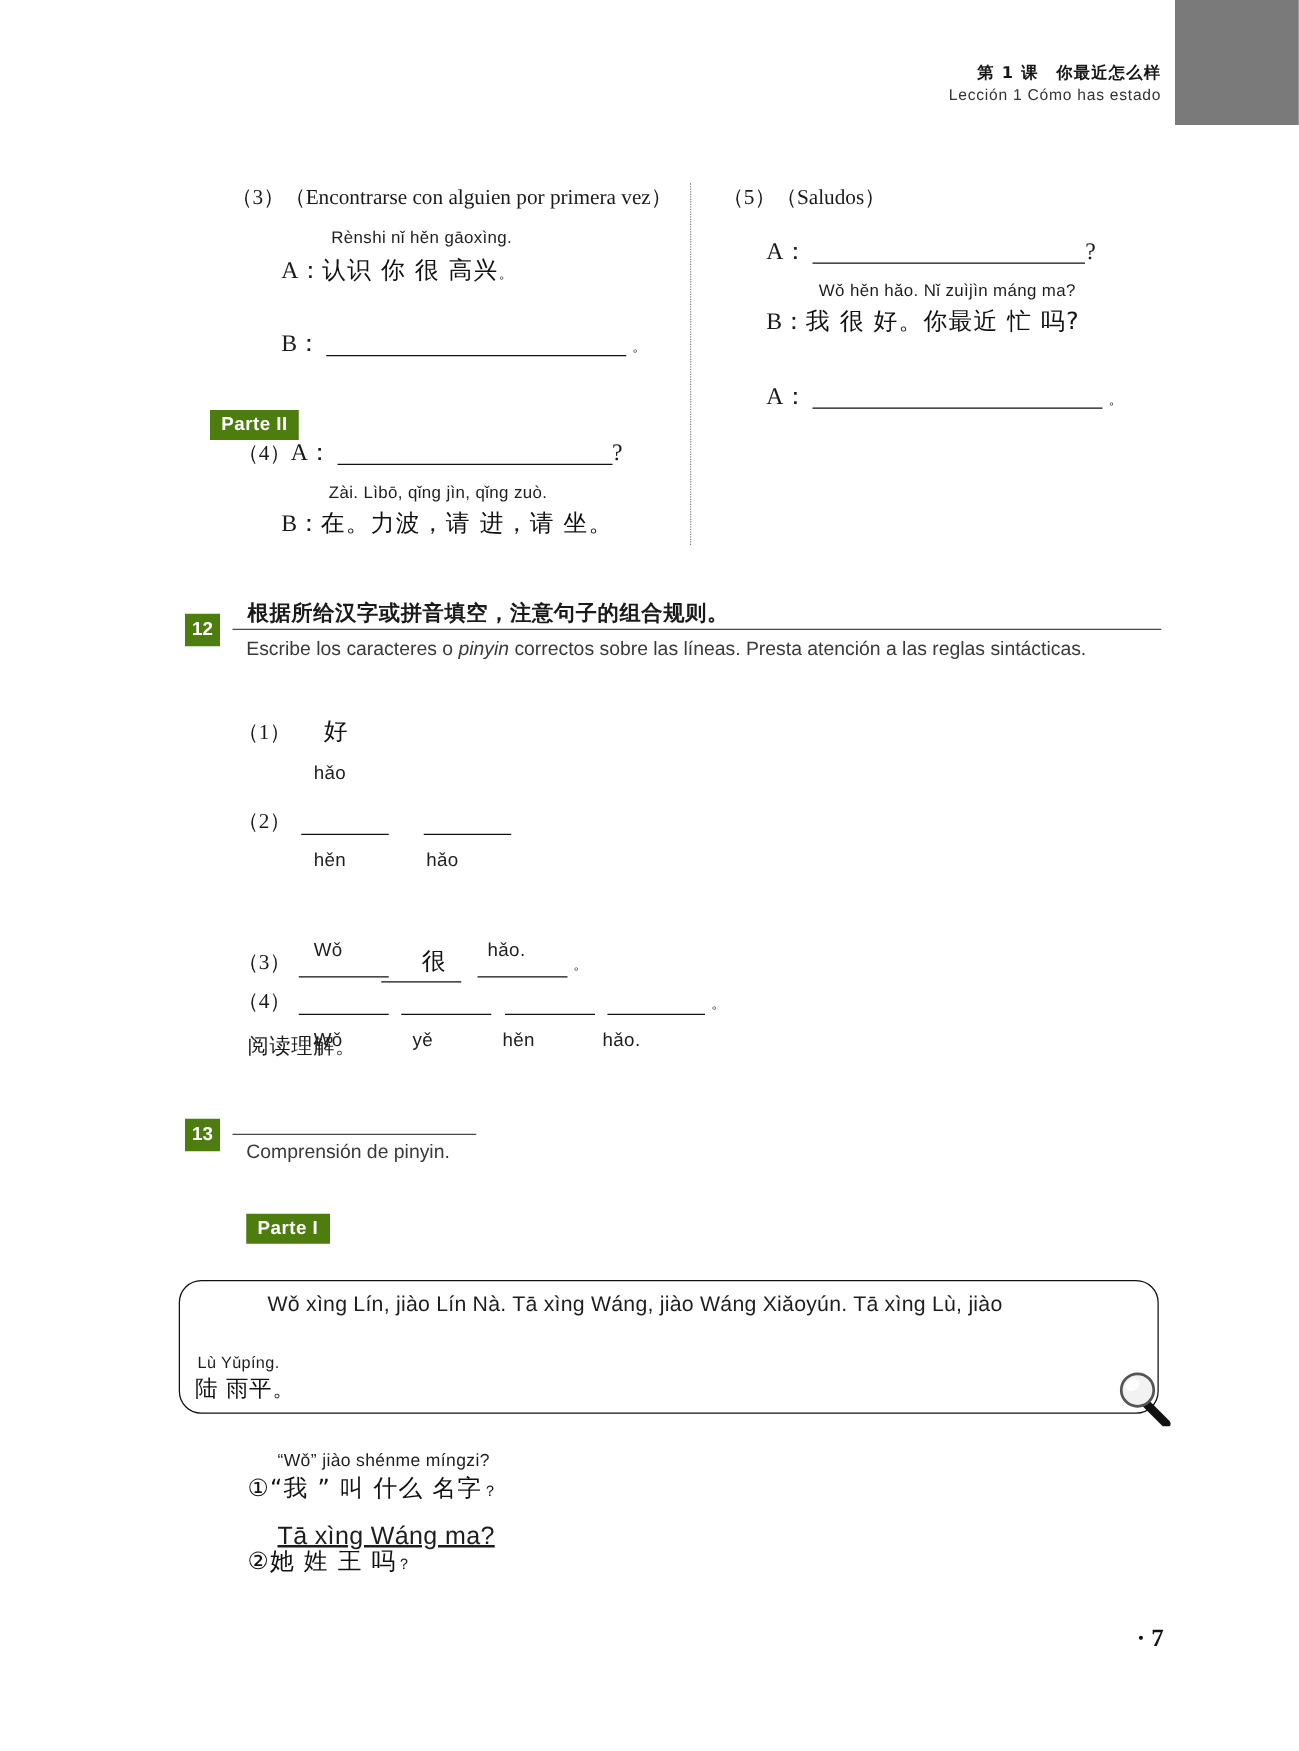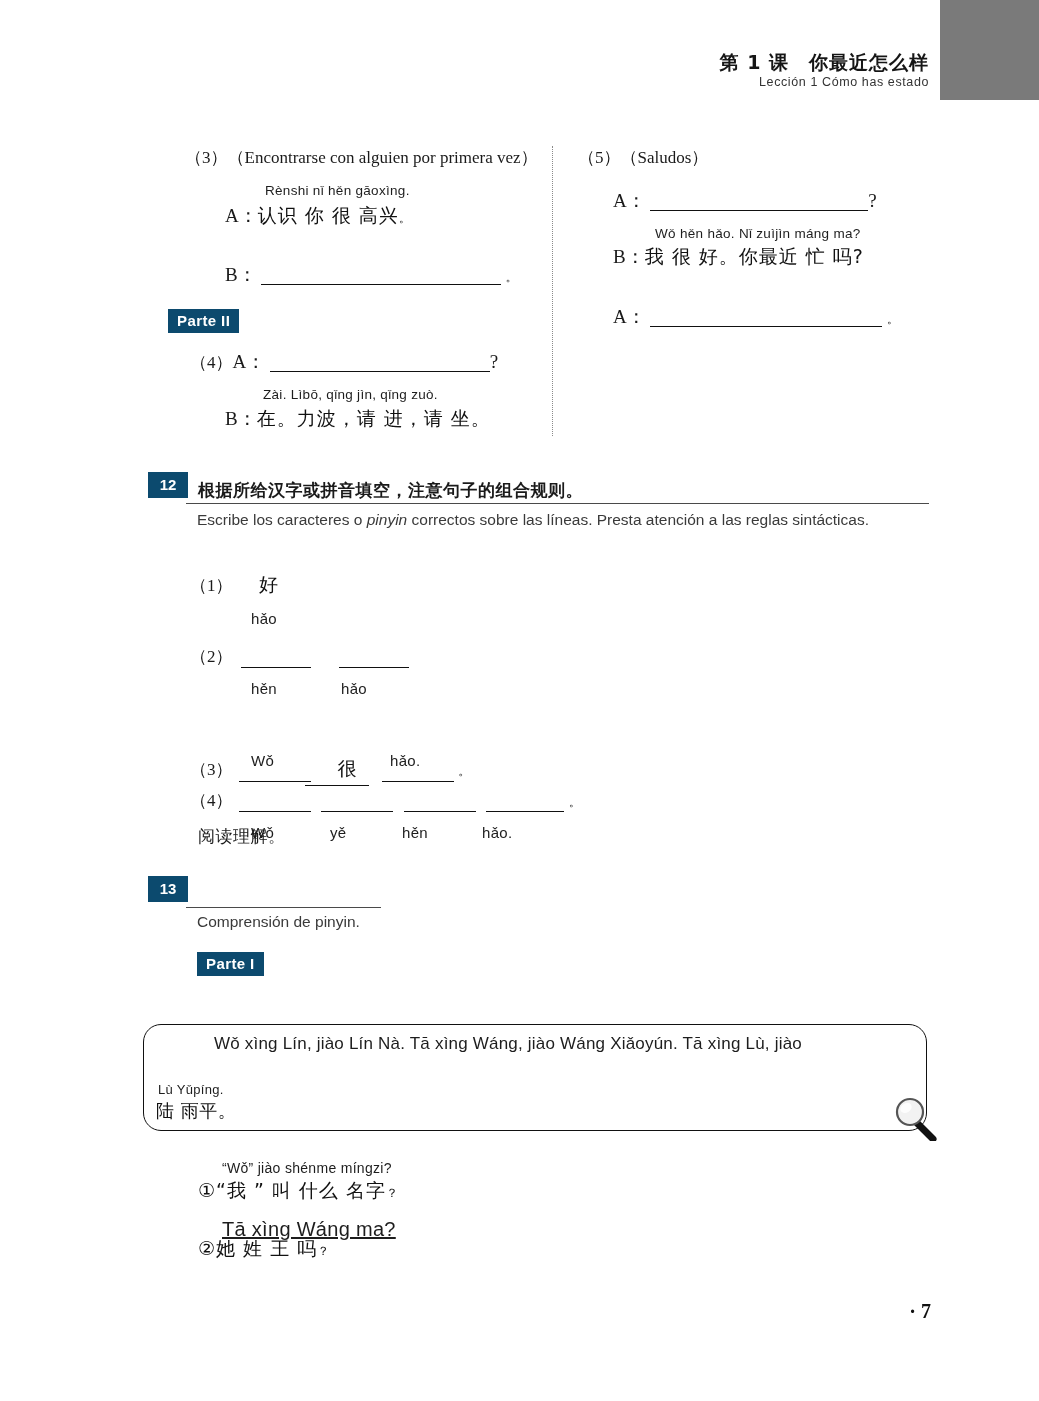--- a/index.html
+++ b/index.html
@@ -6,32 +6,32 @@
   body{
     width:1039px;height:1401px;background:#ffffff;
     font-family:"Liberation Sans","DejaVu Sans",sans-serif;
     color:#1a1a1a;position:relative;overflow:hidden;
   }
   .page{position:relative;width:1039px;height:1401px;}
 
   
   .corner-block{position:absolute;right:0;top:0;width:99px;height:100px;background:#7a7a7a;}
   .hdr{position:absolute;right:110px;top:52px;text-align:right;line-height:1.12;}
-  .hdr-cn{font-family:"DejaVu Sans",sans-serif;font-size:19px;font-weight:bold;letter-spacing:1px;color:#161616;}
+  .hdr-cn{font-family:"DejaVu Sans",sans-serif;font-size:13px;font-weight:bold;letter-spacing:1px;color:#161616;}
   .hdr-es{font-size:12.5px;color:#333;letter-spacing:.6px;margin-top:2px;}
 
   
   .serif{font-family:"Liberation Serif","DejaVu Serif",serif;}
   .cn{font-family:"DejaVu Sans","Liberation Sans",sans-serif;}
   .py{font-family:"Liberation Sans","DejaVu Sans",sans-serif;font-size:13.5px;color:#1d1d1d;letter-spacing:.3px;}
   .abs{position:absolute;}
   .nowrap{white-space:nowrap;}
 
-  .badge{display:inline-block;background:#0c4a6e;color:#fff;font-weight:bold;text-align:center;}
-  .num-badge{width:40px;height:26px;line-height:26px;font-size:15px;font-family:"Liberation Sans",sans-serif;}
+  .badge{display:inline-block;background:#4d7c0f;color:#fff;font-weight:bold;text-align:center;margin-top:19px;}
+  .num-badge{width:28px;height:26px;line-height:26px;font-size:15px;font-family:"Liberation Sans",sans-serif;}
   .parte-badge{padding:3px 9px 4px 9px;font-size:15px;letter-spacing:.4px;
                font-family:"Liberation Sans",sans-serif;}
 
   .rule{background:#4a4a4a;height:1px;}
   .blank{display:inline-block;border-bottom:1.6px solid #111;height:1px;vertical-align:bottom;}
   .ans-line{display:inline-block;border-bottom:1.8px solid #111;height:1px;vertical-align:-4px;}
 
   
   .vdivider{position:absolute;left:552px;top:146px;width:0;height:290px;
             border-left:1.4px dotted #8a8a8a;}

